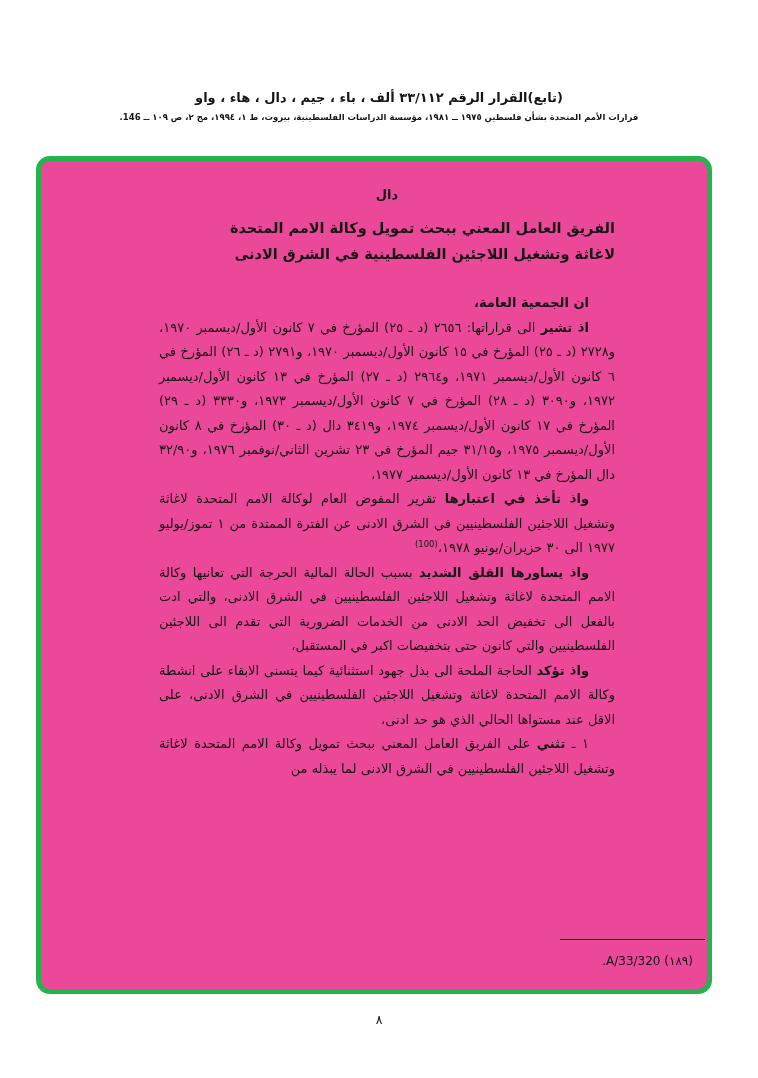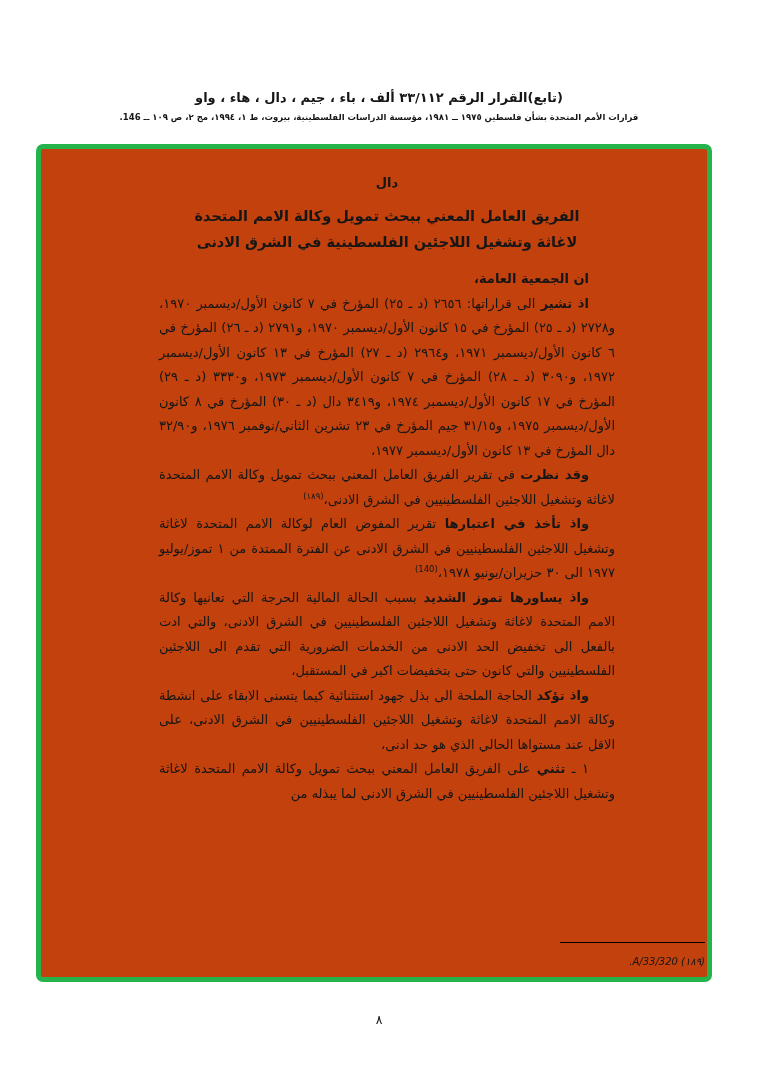--- a/index.html
+++ b/index.html
@@ -17,65 +17,64 @@
   }
 
   
   .doc-header { position: absolute; top: 90px; right: 0; left: 0; text-align: center; }
   .doc-header .line1 { font-size: 13px; font-weight: bold; }
   .doc-header .line2 { font-size: 8.5px; font-weight: bold; margin-top: 7px; }
 
   
   .green-box {
     position: absolute;
-    top: 144px; right: 46px;
+    top: 156px; right: 46px;
     width: 666px; height: 828px;
     border: 5px solid var(--green, #25b44b);
-    border-radius: 7px;
+    border-radius: 14px;
     overflow: hidden;
-    background: #c2410c;
+    background: #ec4899;
   }
   .box-inner { position: relative; height: 100%; }
 
   .main-text { margin: 26px 92px 0 118px; }
 
   .section-letter { text-align: center; font-weight: bold; font-size: 13px; }
   .doc-title {
     margin-top: 13px;
-    text-align: center;
+    text-align: right;
     font-weight: bold;
     font-size: 14.5px;
     line-height: 26px;
   }
 
-  .body-text { margin-top: 12px; }
+  .body-text { margin-top: 24px; }
   .para {
     margin: 0;
     font-size: 13px;
     line-height: 24.5px;
     text-align: justify;
     text-indent: 26px;
   }
   .para.opening { text-align: right; font-weight: bold; }
   .para .lead { font-weight: bold; }
   .para sup { font-size: 8.5px; line-height: 0; }
 
   
   .footnotes { position: absolute; bottom: 32px; left: 50px; width: 384px; margin-right: auto; }
   
   .footnotes { right: 2px; left: auto; }
   .footnote-rule { width: 145px; height: 1px; background: #000; margin-bottom: 9px; }
   .footnote {
-    margin: 0;
-    font-size: 10px;
+    margin: 12px;
+    font-size: 12px;
     line-height: 19px;
     text-align: right;
     padding-right: 38px;
     text-indent: -38px;
-    font-style: italic;
   }
 
   .page-num {
     position: absolute;
     top: 1012px; right: 0; left: 0;
     text-align: center;
     font-size: 12.5px;
   }
 </style>
 </head>
@@ -98,25 +97,24 @@
           <div>الفريق العامل المعني ببحث تمويل وكالة الامم المتحدة</div>
           <div>لاغاثة وتشغيل اللاجئين الفلسطينية في الشرق الادنى</div>
         </div>
 
         <div class="body-text">
 
           <p class="para opening"><span class="lead">ان الجمعية العامة،</span></p>
 
           <p class="para"><span class="lead">اذ تشير</span><span> الى قراراتها: ٢٦٥٦ (د ـ ٢٥) المؤرخ في ٧ كانون الأول/ديسمبر ١٩٧٠، و٢٧٢٨ (د ـ ٢٥) المؤرخ في ١٥ كانون الأول/ديسمبر ١٩٧٠، و٢٧٩١ (د ـ ٢٦) المؤرخ في ٦ كانون الأول/ديسمبر ١٩٧١، و٢٩٦٤ (د ـ ٢٧) المؤرخ في ١٣ كانون الأول/ديسمبر ١٩٧٢، و٣٠٩٠ (د ـ ٢٨) المؤرخ في ٧ كانون الأول/ديسمبر ١٩٧٣، و٣٣٣٠ (د ـ ٢٩) المؤرخ في ١٧ كانون الأول/ديسمبر ١٩٧٤، و٣٤١٩ دال (د ـ ٣٠) المؤرخ في ٨ كانون الأول/ديسمبر ١٩٧٥، و٣١/١٥ جيم المؤرخ في ٢٣ تشرين الثاني/نوفمبر ١٩٧٦، و٣٢/٩٠ دال المؤرخ في ١٣ كانون الأول/ديسمبر ١٩٧٧،</span></p>
 
-          <p class="para"><span class="lead">وقد نظرت</span><span> في تقرير الفريق العامل المعني ببحث تمويل وكالة الامم المتحدة لاغاثة وتشغيل اللاجئين الفلسطينيين في الشرق الادنى،</span><sup>(١٨٩)</sup></p>
 
-          <p class="para"><span class="lead">واذ تأخذ في اعتبارها</span><span> تقرير المفوض العام لوكالة الامم المتحدة لاغاثة وتشغيل اللاجئين الفلسطينيين في الشرق الادنى عن الفترة الممتدة من ١ تموز/يوليو ١٩٧٧ الى ٣٠ حزيران/يونيو ١٩٧٨،</span><sup>(140)</sup></p>
+          <p class="para"><span class="lead">واذ تأخذ في اعتبارها</span><span> تقرير المفوض العام لوكالة الامم المتحدة لاغاثة وتشغيل اللاجئين الفلسطينيين في الشرق الادنى عن الفترة الممتدة من ١ تموز/يوليو ١٩٧٧ الى ٣٠ حزيران/يونيو ١٩٧٨،</span><sup>(100)</sup></p>
 
-          <p class="para"><span class="lead">واذ يساورها تموز الشديد</span><span> بسبب الحالة المالية الحرجة التي تعانيها وكالة الامم المتحدة لاغاثة وتشغيل اللاجئين الفلسطينيين في الشرق الادنى، والتي ادت بالفعل الى تخفيض الحد الادنى من الخدمات الضرورية التي تقدم الى اللاجئين الفلسطينيين والتي كانون حتى بتخفيضات اكبر في المستقبل،</span></p>
+          <p class="para"><span class="lead">واذ يساورها القلق الشديد</span><span> بسبب الحالة المالية الحرجة التي تعانيها وكالة الامم المتحدة لاغاثة وتشغيل اللاجئين الفلسطينيين في الشرق الادنى، والتي ادت بالفعل الى تخفيض الحد الادنى من الخدمات الضرورية التي تقدم الى اللاجئين الفلسطينيين والتي كانون حتى بتخفيضات اكبر في المستقبل،</span></p>
 
           <p class="para"><span class="lead">واذ تؤكد</span><span> الحاجة الملحة الى بذل جهود استثنائية كيما يتسنى الابقاء على انشطة وكالة الامم المتحدة لاغاثة وتشغيل اللاجئين الفلسطينيين في الشرق الادنى، على الاقل عند مستواها الحالي الذي هو حد ادنى،</span></p>
 
           <p class="para"><span>١ ـ </span><span class="lead">تثني</span><span> على الفريق العامل المعني ببحث تمويل وكالة الامم المتحدة لاغاثة وتشغيل اللاجئين الفلسطينيين في الشرق الادنى لما يبذله من</span></p>
 
         </div>
       </div>
 
       <div class="footnotes">
         <div class="footnote-rule"></div>

